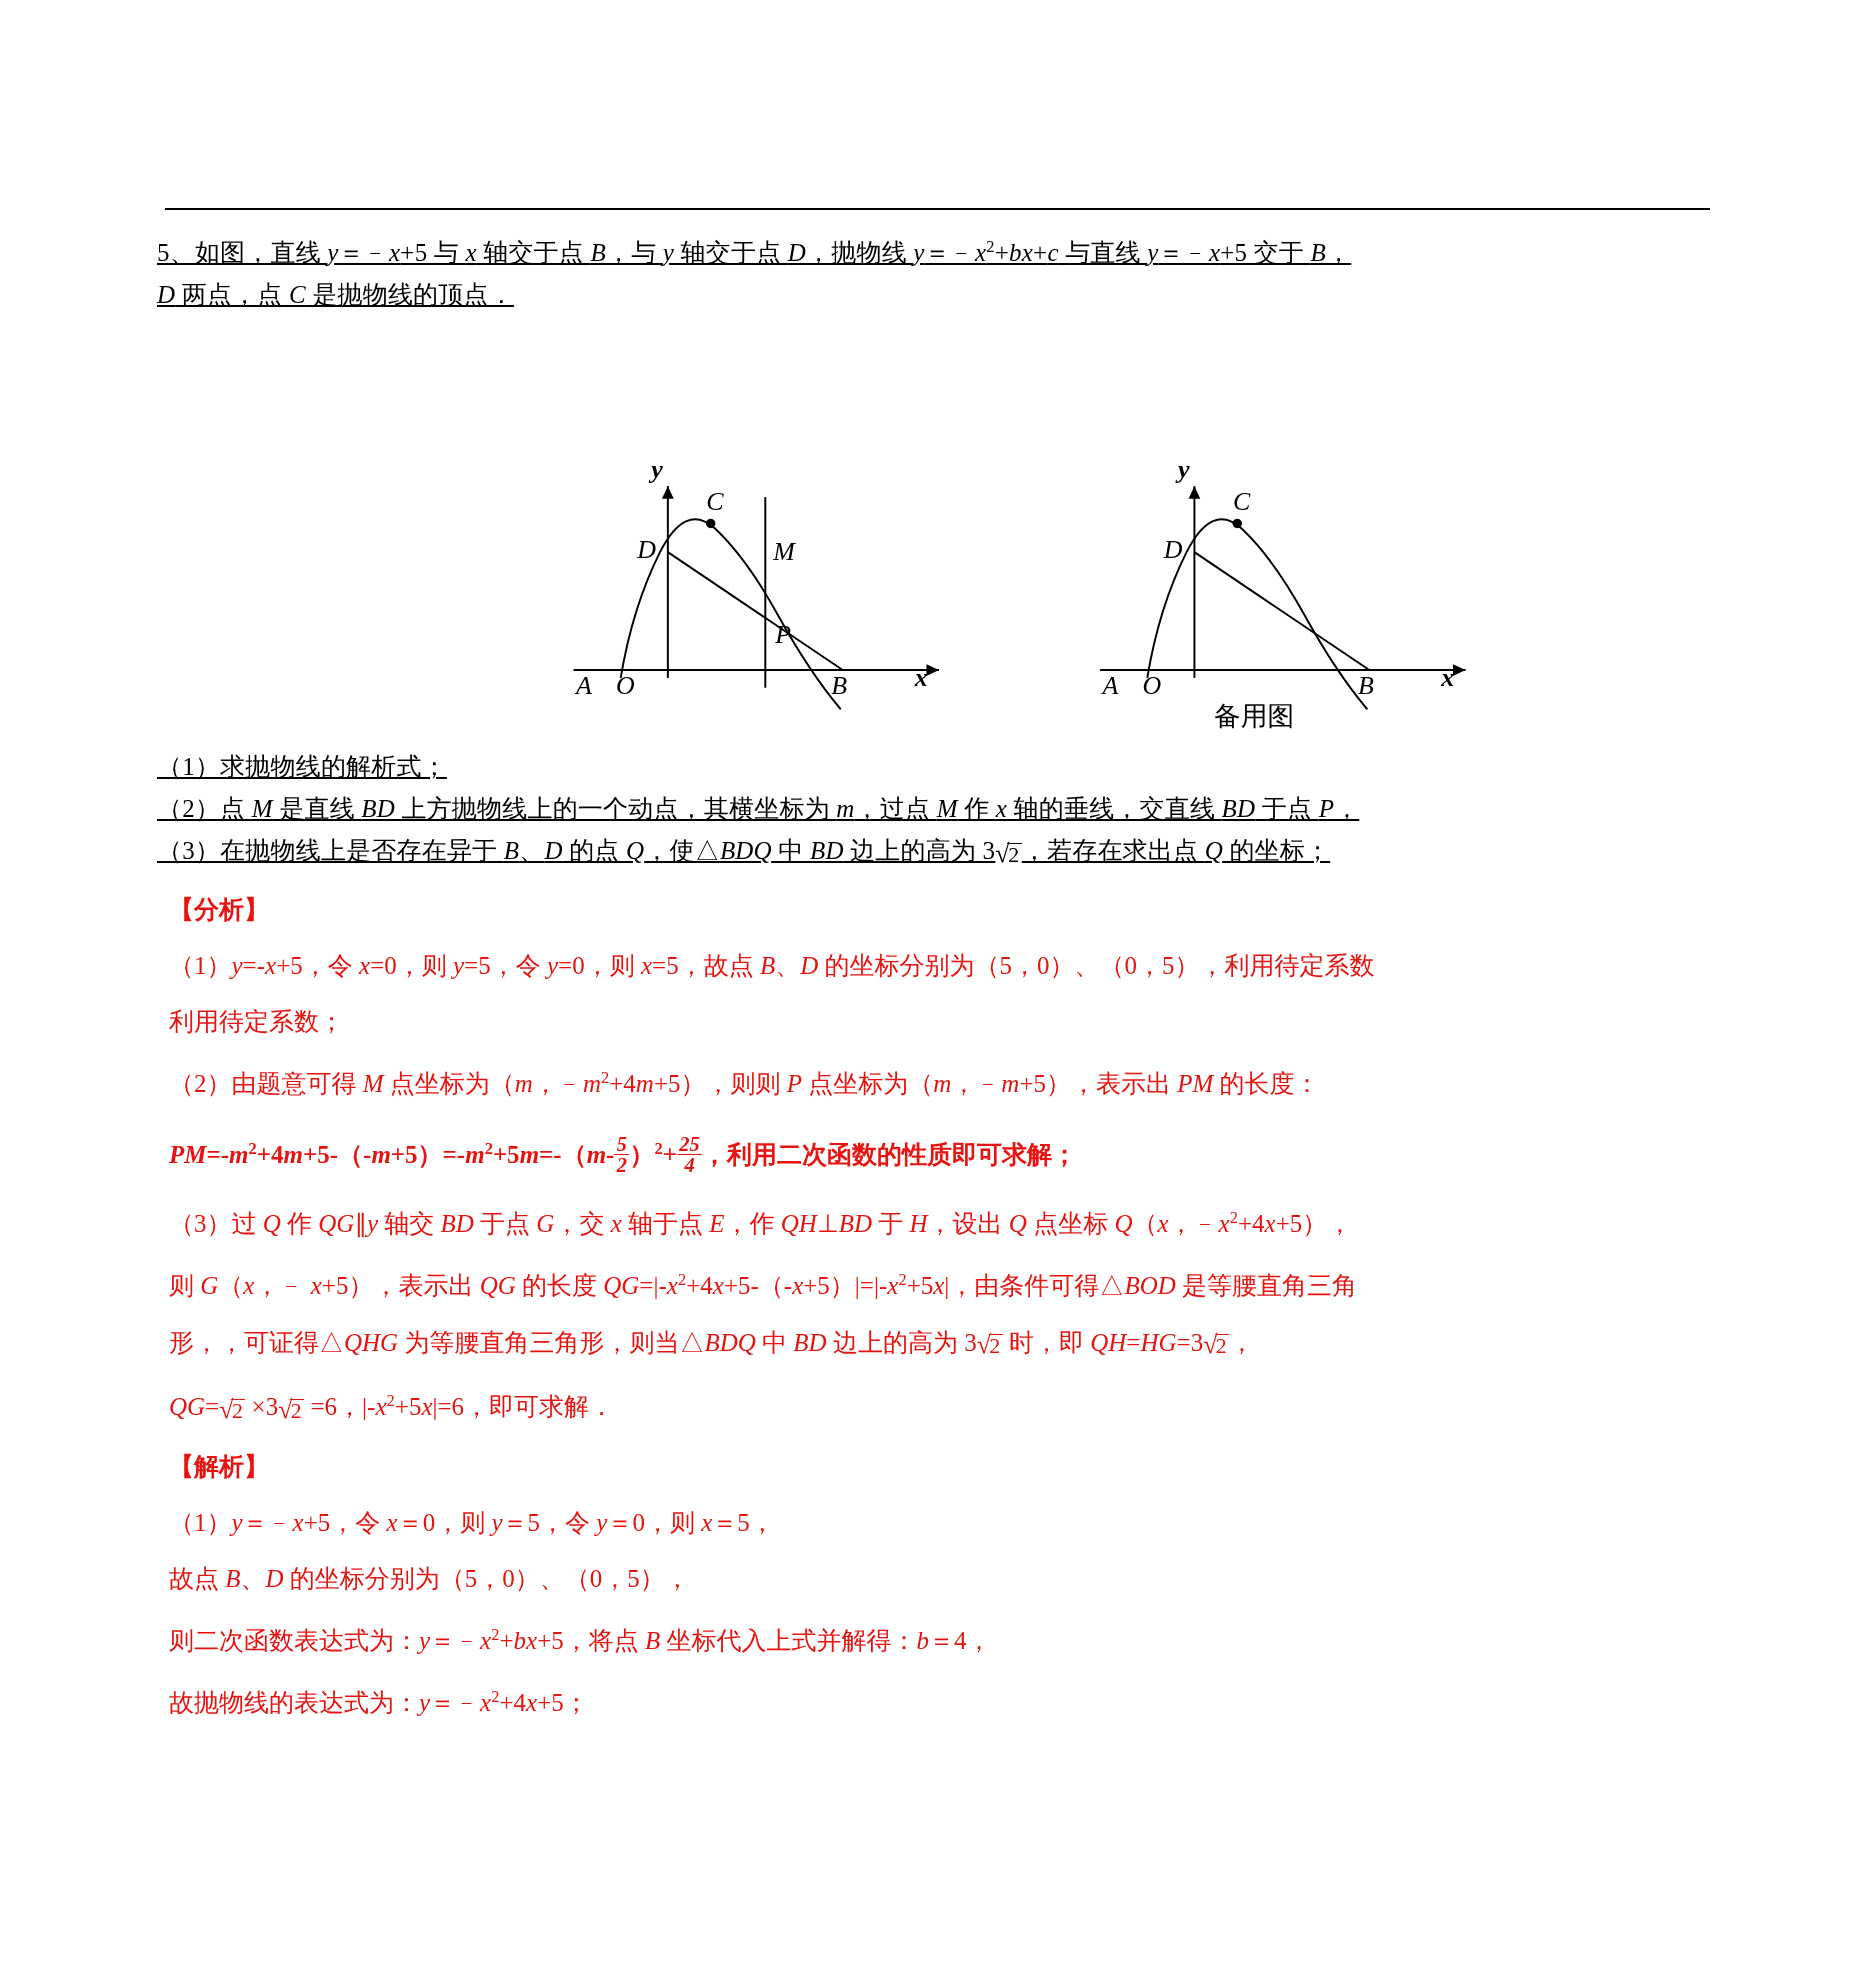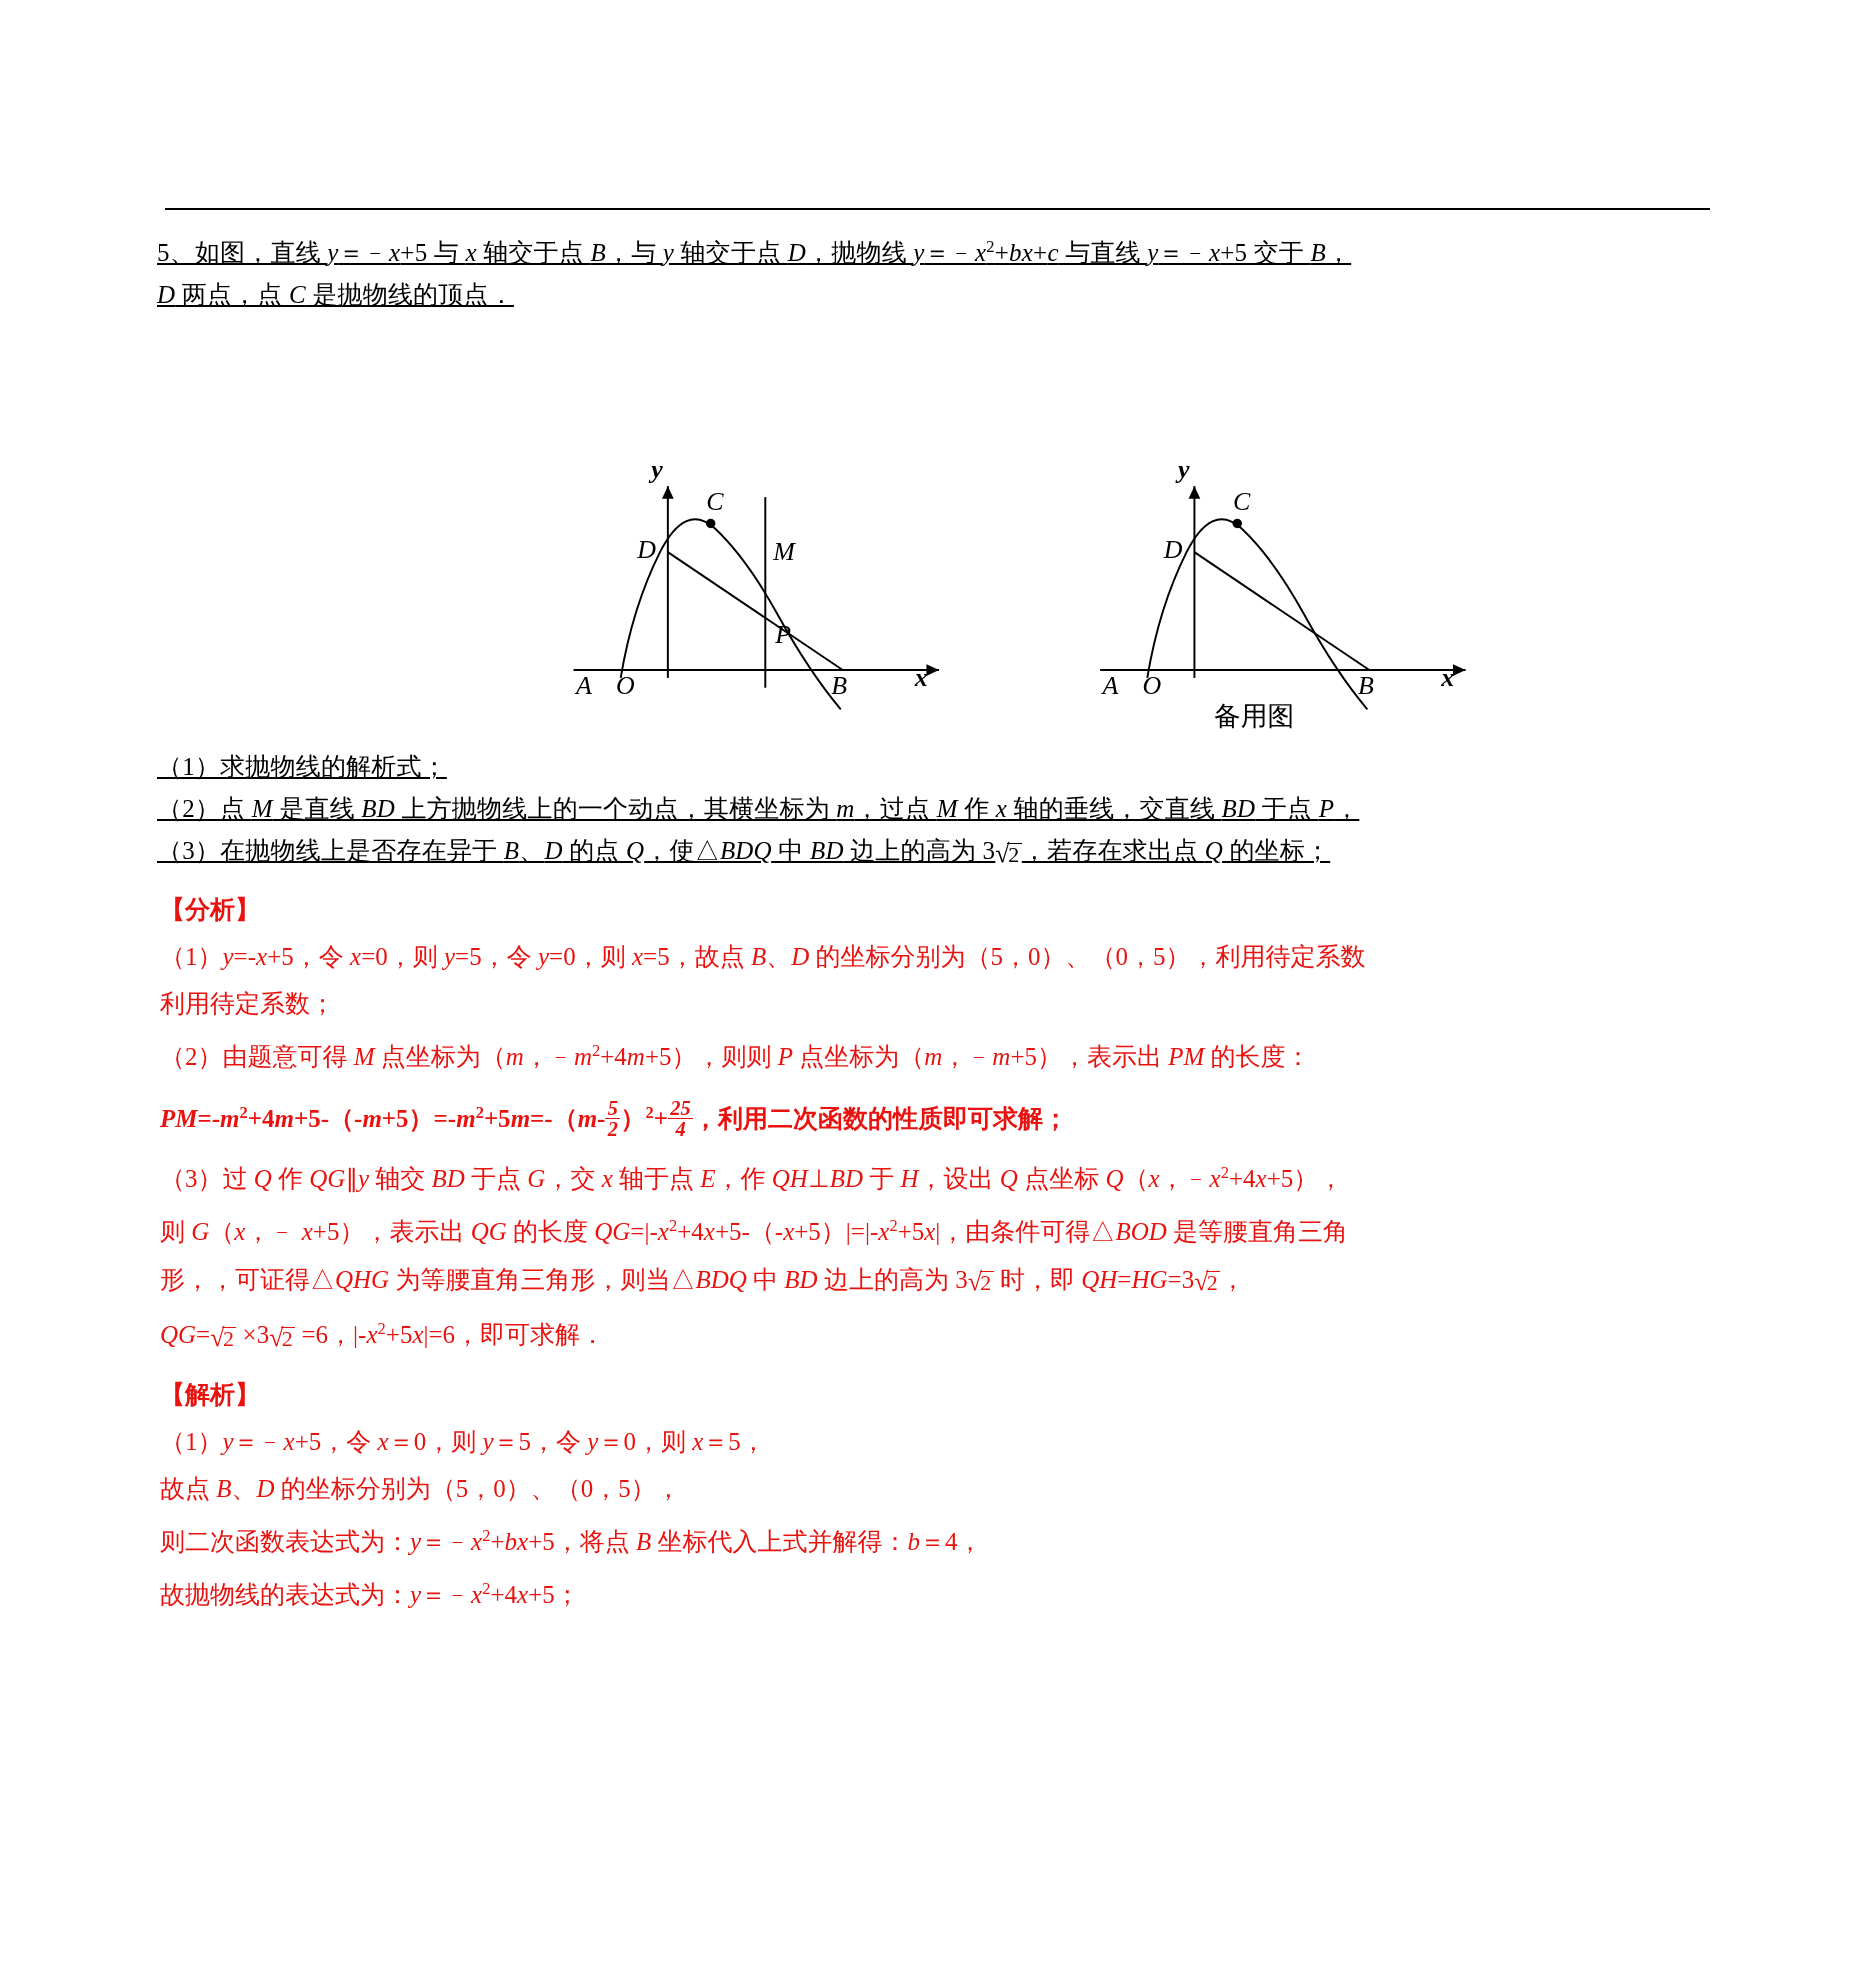--- a/index.html
+++ b/index.html
@@ -31,21 +31,21 @@
   }
   .para {
     font-size: 25px;
     line-height: 42px;
     color:#000;
     margin:0 0 0 0;
     letter-spacing: 0.2px;
     text-decoration: underline;
   }
   .para.q { text-indent:0; }
-  .redpara { color:#e8130f; font-size:25px; line-height:44px; margin:3px; }
+  .redpara { color:#e8130f; font-size:25px; line-height:44px; margin:12px; }
   .i { font-style: italic; font-family:"Liberation Serif", serif; }
   .blk { margin-top: 13.4px; }
   .supn { font-size: 16.5px; vertical-align: super; }
   .figure-wrap {
     position: relative;
     width: 1564px;
     height: 401px;
     margin-top: 15.7px;
   }
   .frac {

